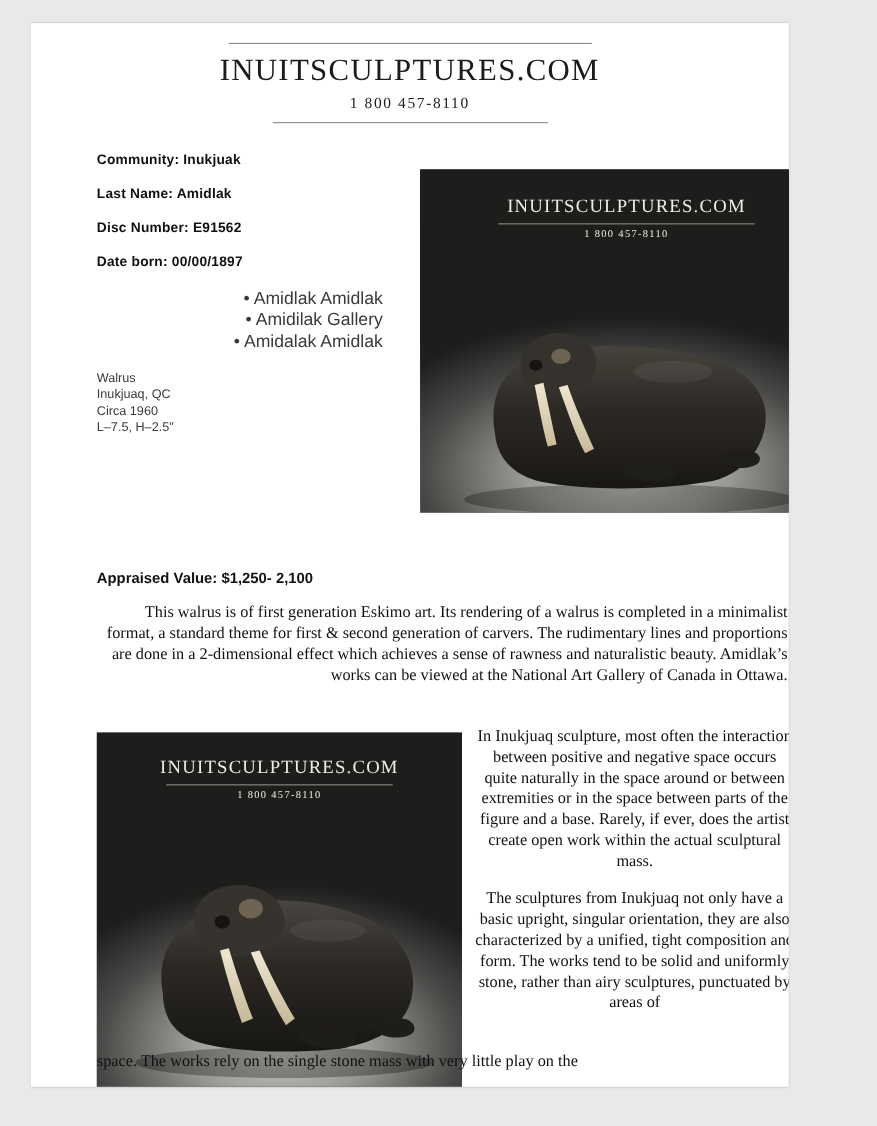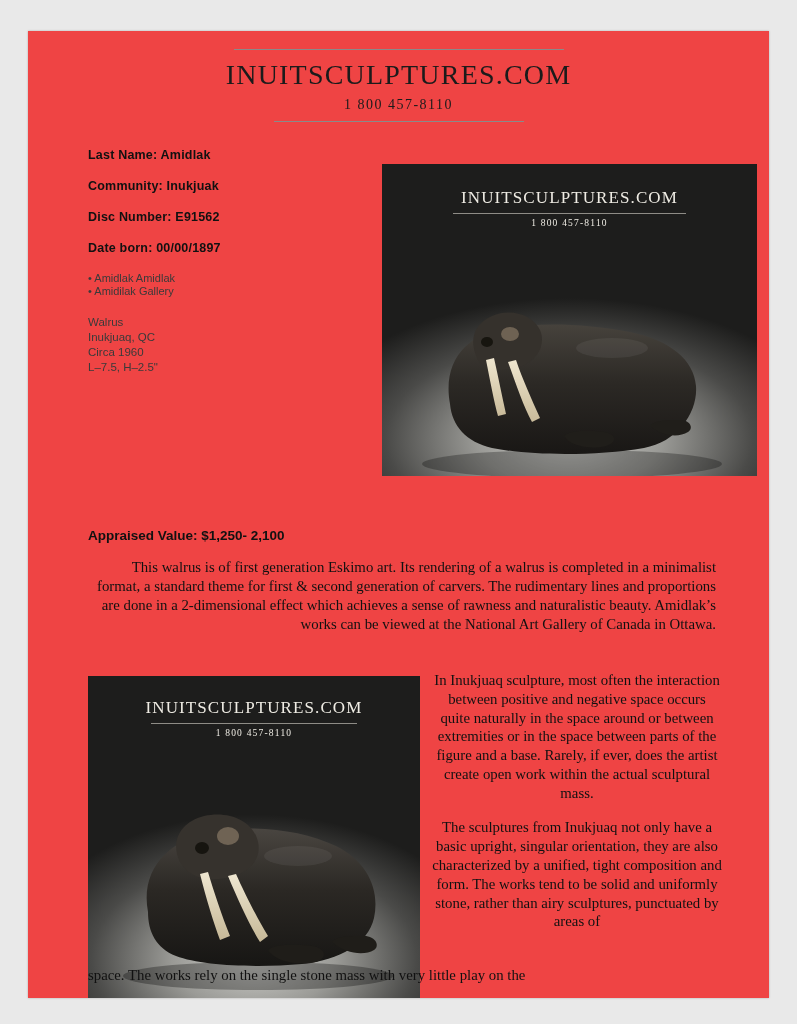--- a/index.html
+++ b/index.html
@@ -8,24 +8,24 @@
     background: #e9e9e9;
   }
   body {
     width: 797px;
     height: 1024px;
     font-family: "Liberation Serif", serif;
   }
   .page {
     position: absolute;
     left: 28px;
-    top: 31px;
-    width: 741px;
+    top: 21px;
+    width: 689px;
     height: 967px;
-    background: #ef4444;
+    background: #ffffff;
     box-shadow: 0 0 2px rgba(0,0,0,0.25);
     overflow: hidden;
   }
   
   .header {
     text-align: center;
     padding-top: 18px;
   }
   .header .rule-top {
     width: 330px;
@@ -79,23 +79,24 @@
     color: #111;
     margin-bottom: 4px;
   }
   .alt-list {
     margin: 0 0 16px 0;
     padding: 0;
     list-style: none;
   }
   .alt-list li {
     font-family: "Liberation Sans", sans-serif;
-    font-size: 11px;
+    font-size: 16px;
     color: #3a3a3a;
     line-height: 1.23;
+    text-align: right;
   }
   .desc-lines {
     font-family: Liberation Sans, sans-serif;
     font-size: 11.5px;
     color: #3a3a3a;
     line-height: 1.3;
   }
 
   
   .photo {
@@ -234,28 +235,29 @@
     </svg>
     <div class="wm">
       <div class="wm-title">INUITSCULPTURES.COM</div>
       <div class="wm-rule"></div>
       <div class="wm-phone">1 800 457-8110</div>
     </div>
   </div>
 
   <div class="info-wrap">
     <div class="fields">
+      <div class="field">Community: Inukjuak</div>
       <div class="field">Last Name: Amidlak</div>
-      <div class="field">Community: Inukjuak</div>
       <div class="field">Disc Number: E91562</div>
       <div class="field">Date born: 00/00/1897</div>
 
       <ul class="alt-list">
         <li>• Amidlak Amidlak</li>
         <li>• Amidilak Gallery</li>
+        <li>• Amidalak Amidlak</li>
       </ul>
 
       <div class="desc-lines">
         <div>Walrus</div>
         <div>Inukjuaq, QC</div>
         <div>Circa 1960</div>
         <div>L–7.5, H–2.5"</div>
       </div>
     </div>
   </div>

